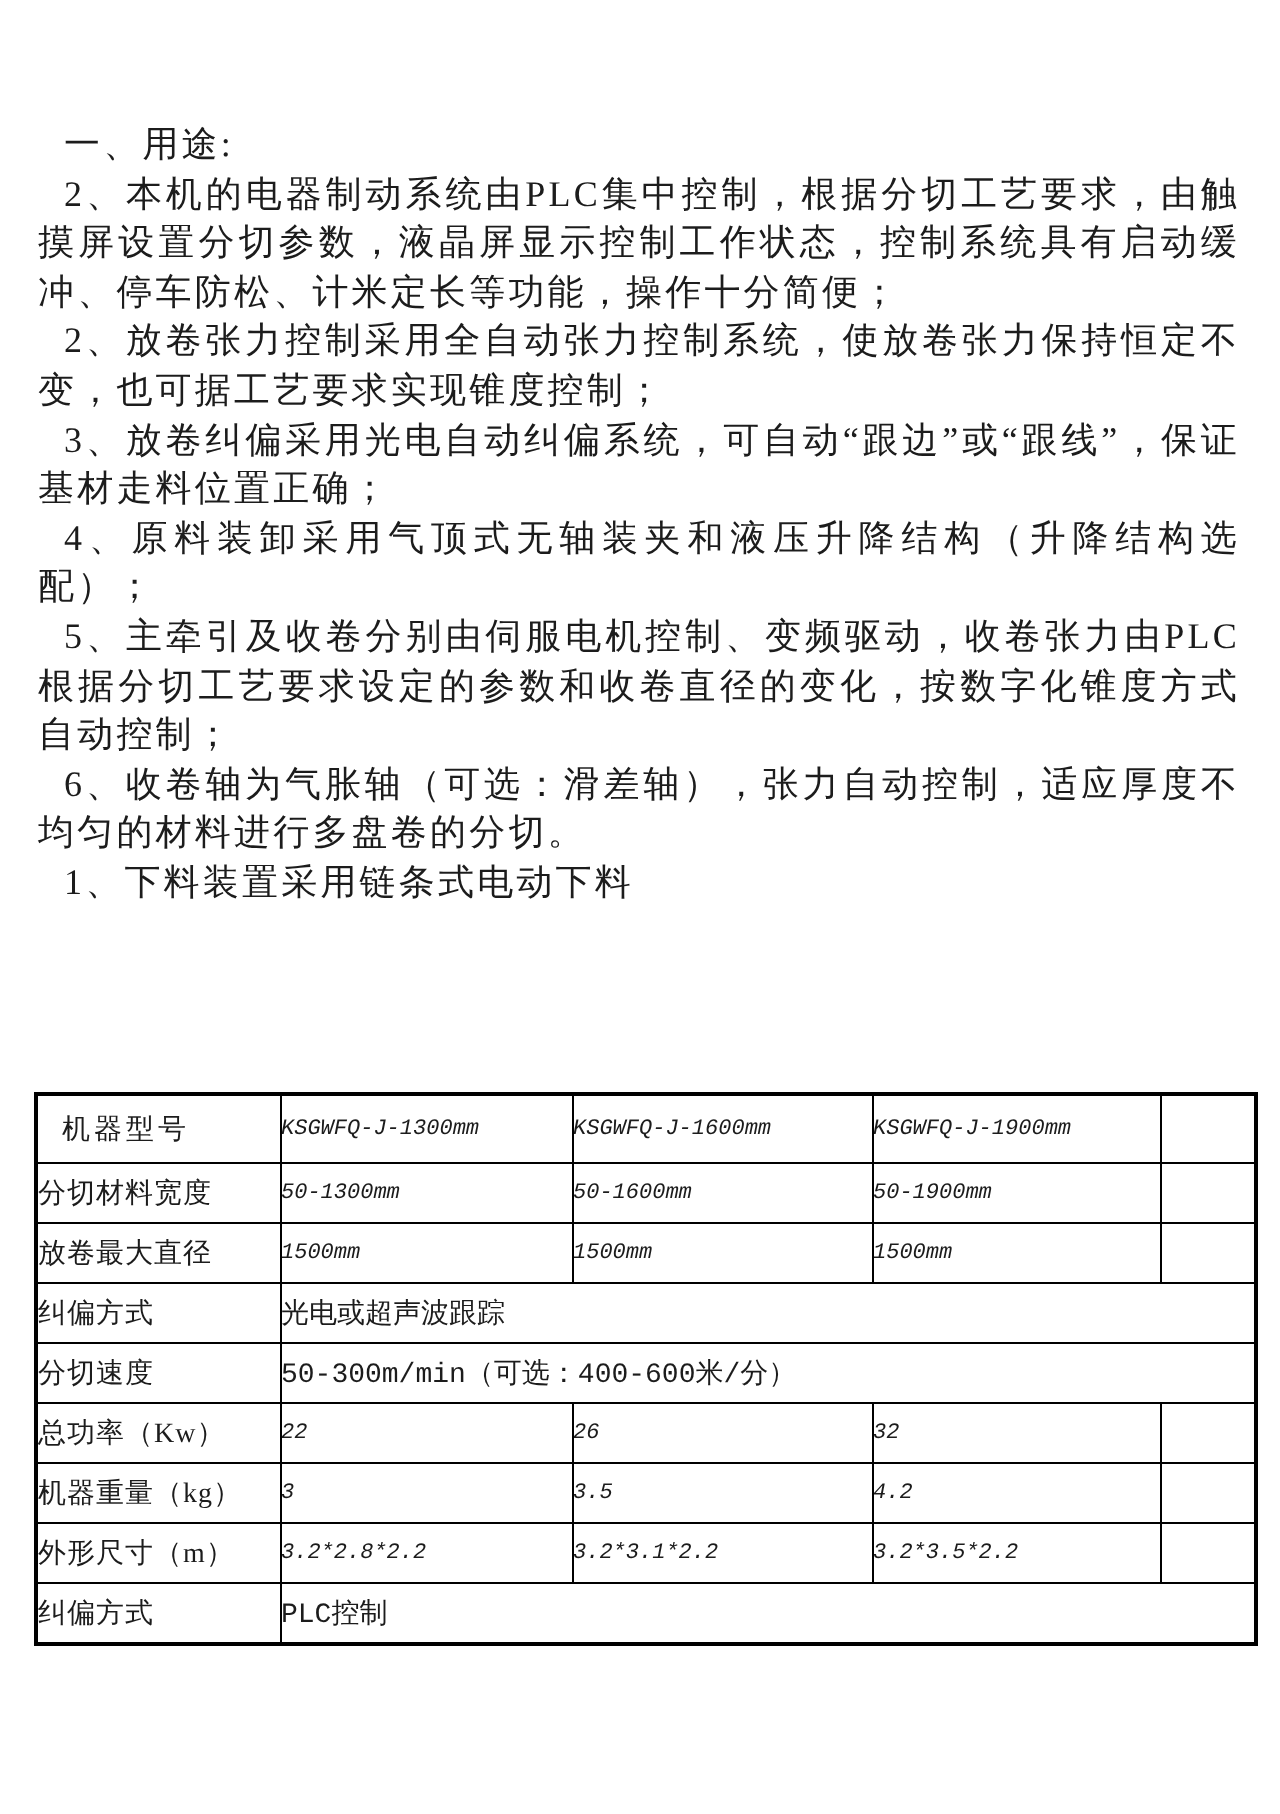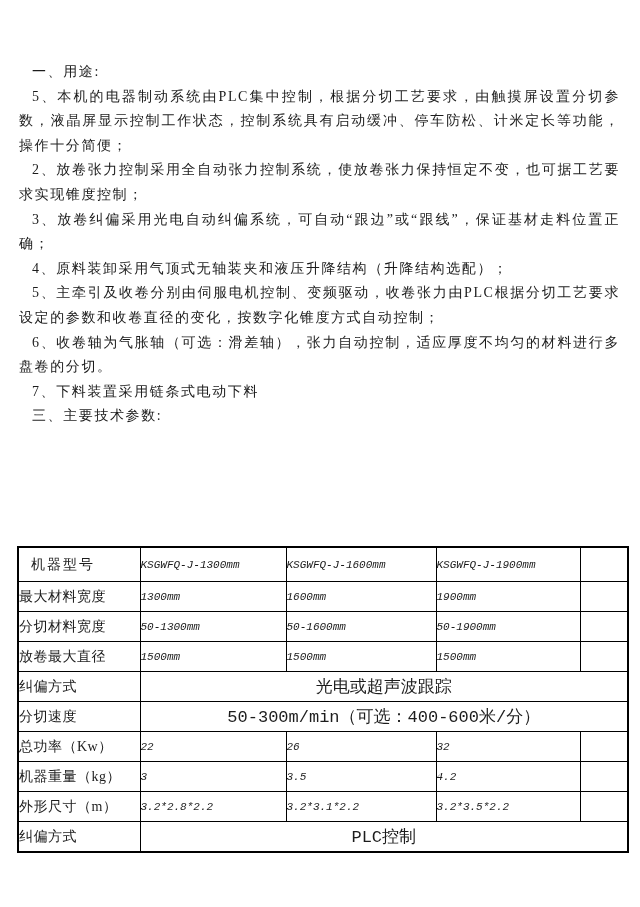--- a/index.html
+++ b/index.html
@@ -16,21 +16,21 @@
     overflow: hidden;
   }
   .doc-text {
     position: absolute;
     top: 60px;
     left: 19px;
     width: 601px;
   }
   .doc-text p {
     margin: 0;
-    font-size: 14px;
+    font-size: 18px;
     line-height: 24.6px;
     letter-spacing: 1.6px;
     text-align: justify;
   }
   .p-head   { text-indent: 13px; text-align: left; }
   .p-item   { text-indent: 13px; }
   .p-intro  { text-indent: 29px; }
 
   .spec-table-wrap {
     position: absolute;
@@ -63,63 +63,55 @@
     letter-spacing: 2px;
   }
   td.value-cell {
     font-family: "Liberation Mono", "Liberation Serif", monospace;
     font-size: 11px;
     padding-left: 8px;
     font-style: italic;
   }
   td.merged-cell {
     font-family: "Liberation Mono", "Liberation Serif", monospace;
-    font-size: 17px;
-    text-align: center;
+    font-size: 14px;
+    text-align: left;
     padding-right: 165px;
   }
   td.empty-cell { padding: 0; }
 </style>
 </head>
 <body>
 
 <div class="doc-text">
   <p class="p-head">一、用途:</p>
-  <p class="p-item">5、本机的电器制动系统由PLC集中控制，根据分切工艺要求，由触摸屏设置分切参数，液晶屏显示控制工作状态，控制系统具有启动缓冲、停车防松、计米定长等功能，操作十分简便；</p>
+  <p class="p-item">2、本机的电器制动系统由PLC集中控制，根据分切工艺要求，由触摸屏设置分切参数，液晶屏显示控制工作状态，控制系统具有启动缓冲、停车防松、计米定长等功能，操作十分简便；</p>
   <p class="p-item">2、放卷张力控制采用全自动张力控制系统，使放卷张力保持恒定不变，也可据工艺要求实现锥度控制；</p>
   <p class="p-item">3、放卷纠偏采用光电自动纠偏系统，可自动“跟边”或“跟线”，保证基材走料位置正确；</p>
   <p class="p-item">4、原料装卸采用气顶式无轴装夹和液压升降结构（升降结构选配）；</p>
   <p class="p-item">5、主牵引及收卷分别由伺服电机控制、变频驱动，收卷张力由PLC根据分切工艺要求设定的参数和收卷直径的变化，按数字化锥度方式自动控制；</p>
   <p class="p-item">6、收卷轴为气胀轴（可选：滑差轴），张力自动控制，适应厚度不均匀的材料进行多盘卷的分切。</p>
-  <p class="p-item">7、下料装置采用链条式电动下料</p>
-  <p class="p-head">三、主要技术参数:</p>
+  <p class="p-item">1、下料装置采用链条式电动下料</p>
 </div>
 
 <div class="spec-table-wrap">
   <table class="spec-table">
     <colgroup>
       <col style="width:122px">
         <col style="width:146px">
         <col style="width:150px">
         <col style="width:144px">
         <col style="width:48px">
     </colgroup>
     <tbody>
       <tr class="header-row">
         <td class="label-cell">机器型号</td>
         <td class="value-cell">KSGWFQ-J-1300mm</td>
         <td class="value-cell">KSGWFQ-J-1600mm</td>
         <td class="value-cell">KSGWFQ-J-1900mm</td>
-        <td class="empty-cell"></td>
-      </tr>
-      <tr>
-        <td class="label-cell">最大材料宽度</td>
-        <td class="value-cell">1300mm</td>
-        <td class="value-cell">1600mm</td>
-        <td class="value-cell">1900mm</td>
         <td class="empty-cell"></td>
       </tr>
       <tr>
         <td class="label-cell">分切材料宽度</td>
         <td class="value-cell">50-1300mm</td>
         <td class="value-cell">50-1600mm</td>
         <td class="value-cell">50-1900mm</td>
         <td class="empty-cell"></td>
       </tr>
       <tr>

